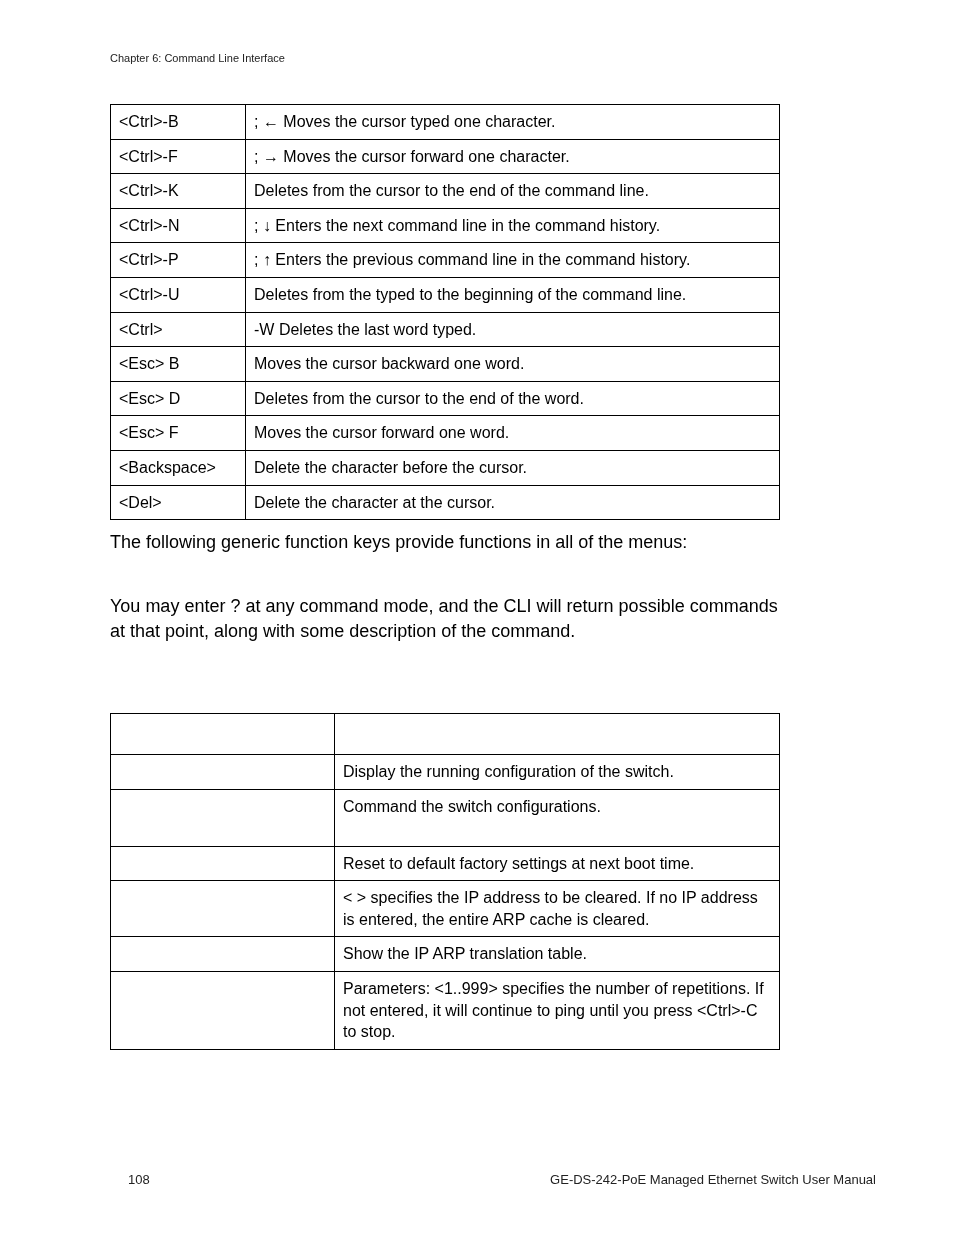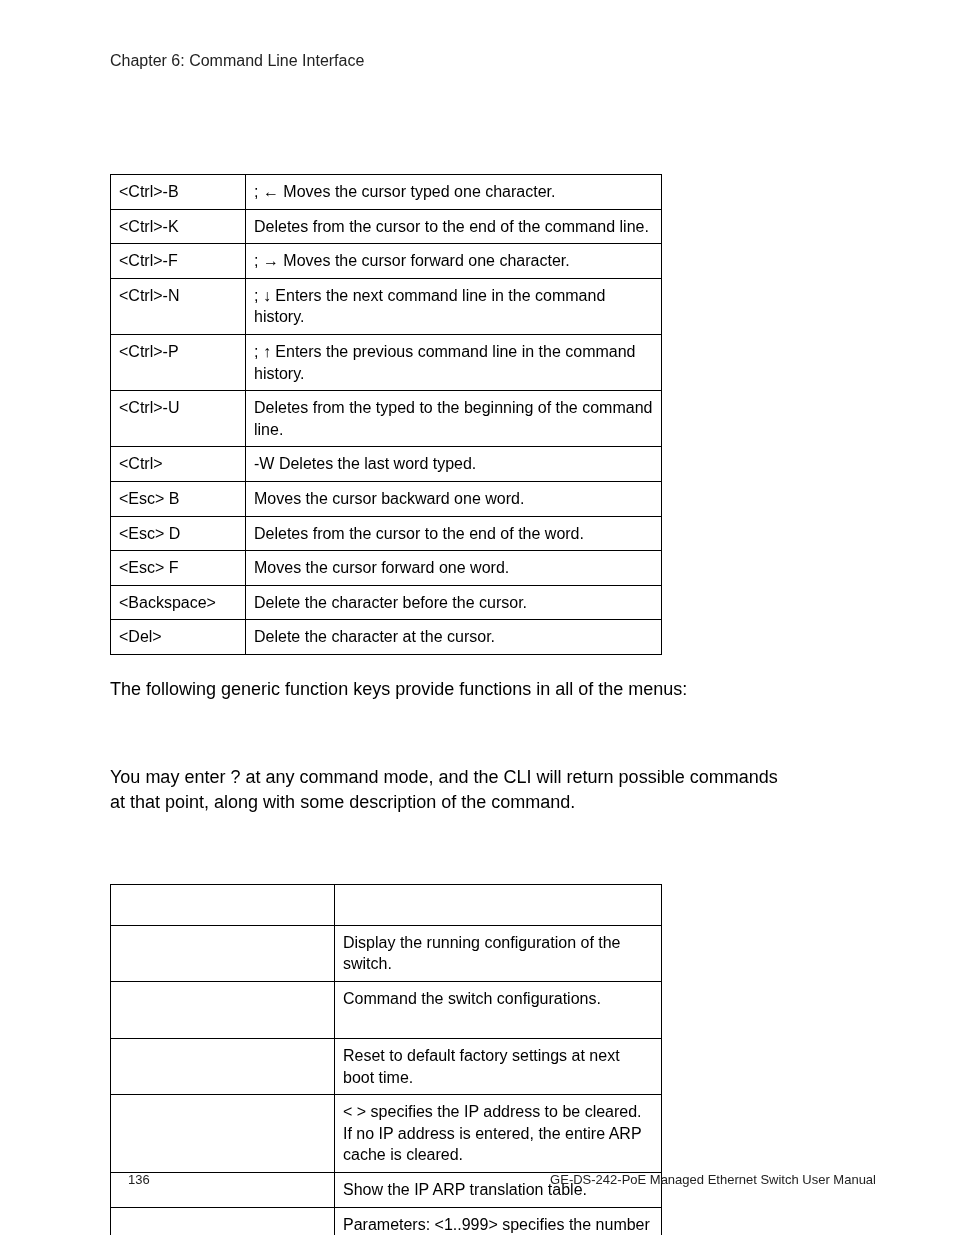--- a/index.html
+++ b/index.html
@@ -14,30 +14,30 @@
     font-family: Arial, Helvetica, sans-serif;
     color: #000;
     font-size: 16px;
     box-sizing: border-box;
   }
   .page {
     padding: 52px 64px 0 110px;
     box-sizing: border-box;
   }
   .chapter-header {
-    font-size: 16px;
+    font-size: 11px;
     color: #222;
-    margin-bottom: 104px;
+    margin-bottom: 40px;
   }
 
   table.tbl {
     border-collapse: collapse;
-    width: 552px;
+    width: 670px;
     margin-left: 0;
-    margin-bottom: 22px;
+    margin-bottom: 10px;
   }
   table.tbl td {
     border: 1px solid #000;
     padding: 6px 8px 6px 8px;
     font-size: 16px;
     line-height: 1.35;
     vertical-align: top;
   }
   
   .tbl.keys col.c1 { width: 135px; }
@@ -48,21 +48,21 @@
   .tbl.cmds col.c2 { width: auto; }
   .tbl.cmds td.blank { height: 28px; }
 
   .body-text {
     font-size: 18px;
     line-height: 1.35;
     margin: 10px 0 0 0;
     width: 670px;
   }
   .body-text.second {
-    margin-top: 64px;
+    margin-top: 40px;
     margin-bottom: 70px;
   }
 
   .footer {
     position: absolute;
     bottom: 48px;
     left: 128px;
     right: 78px;
     font-size: 13px;
     color: #222;
@@ -81,26 +81,26 @@
     <colgroup>
         <col class="c1">
         <col class="c2">
       </colgroup>
     <tbody>
       <tr>
           <td>&lt;Ctrl&gt;-B</td>
           <td>;  ←   Moves the cursor typed one character.</td>
         </tr>
       <tr>
+          <td>&lt;Ctrl&gt;-F</td>
+          <td>; → Moves the cursor forward one character.</td>
+        </tr>
+      <tr>
           <td>&lt;Ctrl&gt;-K</td>
           <td>Deletes from the cursor to the end of the command line.</td>
-        </tr>
-      <tr>
-          <td>&lt;Ctrl&gt;-F</td>
-          <td>; → Moves the cursor forward one character.</td>
         </tr>
       <tr>
           <td>&lt;Ctrl&gt;-N</td>
           <td>; ↓ Enters the next command line in the command history.</td>
         </tr>
       <tr>
           <td>&lt;Ctrl&gt;-P</td>
           <td>; ↑ Enters the previous command line in the command history.</td>
         </tr>
       <tr>
@@ -171,15 +171,15 @@
       <tr>
           <td></td>
           <td>Parameters:  &lt;1..999&gt; specifies the number of repetitions. If not entered, it will continue to ping until you press &lt;Ctrl&gt;-C to stop.</td>
         </tr>
     </tbody>
   </table>
 
 </div>
 
 <div class="footer">
-  <span>136</span>
+  <span>108</span>
   <span>GE-DS-242-PoE Managed Ethernet Switch User Manual</span>
 </div>
 
 </body></html>

